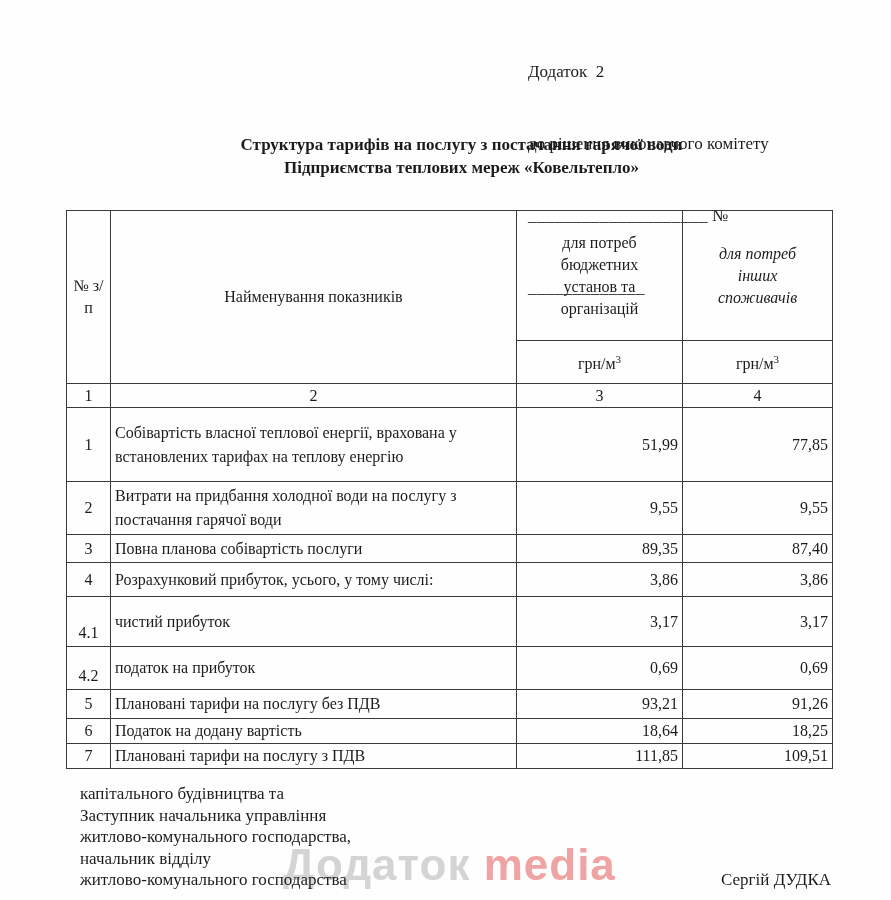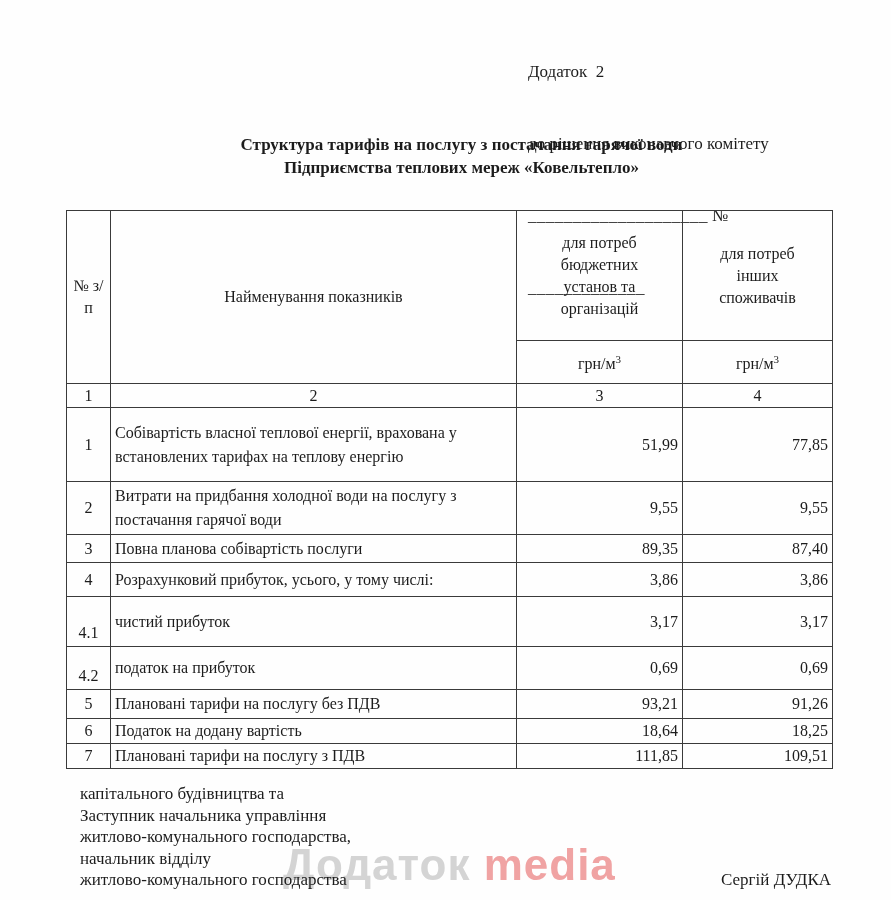--- a/index.html
+++ b/index.html
@@ -39,21 +39,21 @@
   table.tariff td {
     border: 1px solid #3a3a3a;
     vertical-align: middle;
     padding: 2px 4px;
   }
   td.c-num  { text-align: center; }
   td.c-name { text-align: left; padding-left: 10px; padding-right: 16px; }
   td.c-val  { text-align: right; padding-right: 12px; }
   tr.hdr td { text-align: center; line-height: 22px; height: 130px; }
   tr.hdr td.h-col3 { padding-left: 20px; padding-right: 20px; }
-  tr.hdr td.h-col4 { padding-left: 18px; padding-right: 18px; }
+  tr.hdr td.h-col4 { padding-left: 18px; padding-right: 18px; font-style: italic; }
   tr.units td { height: 43px; text-align: center; line-height: 18px; }
   tr.units sup { font-size: 11px; }
   tr.colnums td { height: 24px; text-align: center; }
   tr.r0 td { height: 74px; line-height: 24px; }
   tr.r1 td { height: 53px; line-height: 24px; }
   tr.r2 td { height: 28px; }
   tr.r3 td { height: 34px; }
   tr.r4 td { height: 50px; }
   tr.r5 td { height: 43px; }
   tr.r6 td { height: 29px; }

